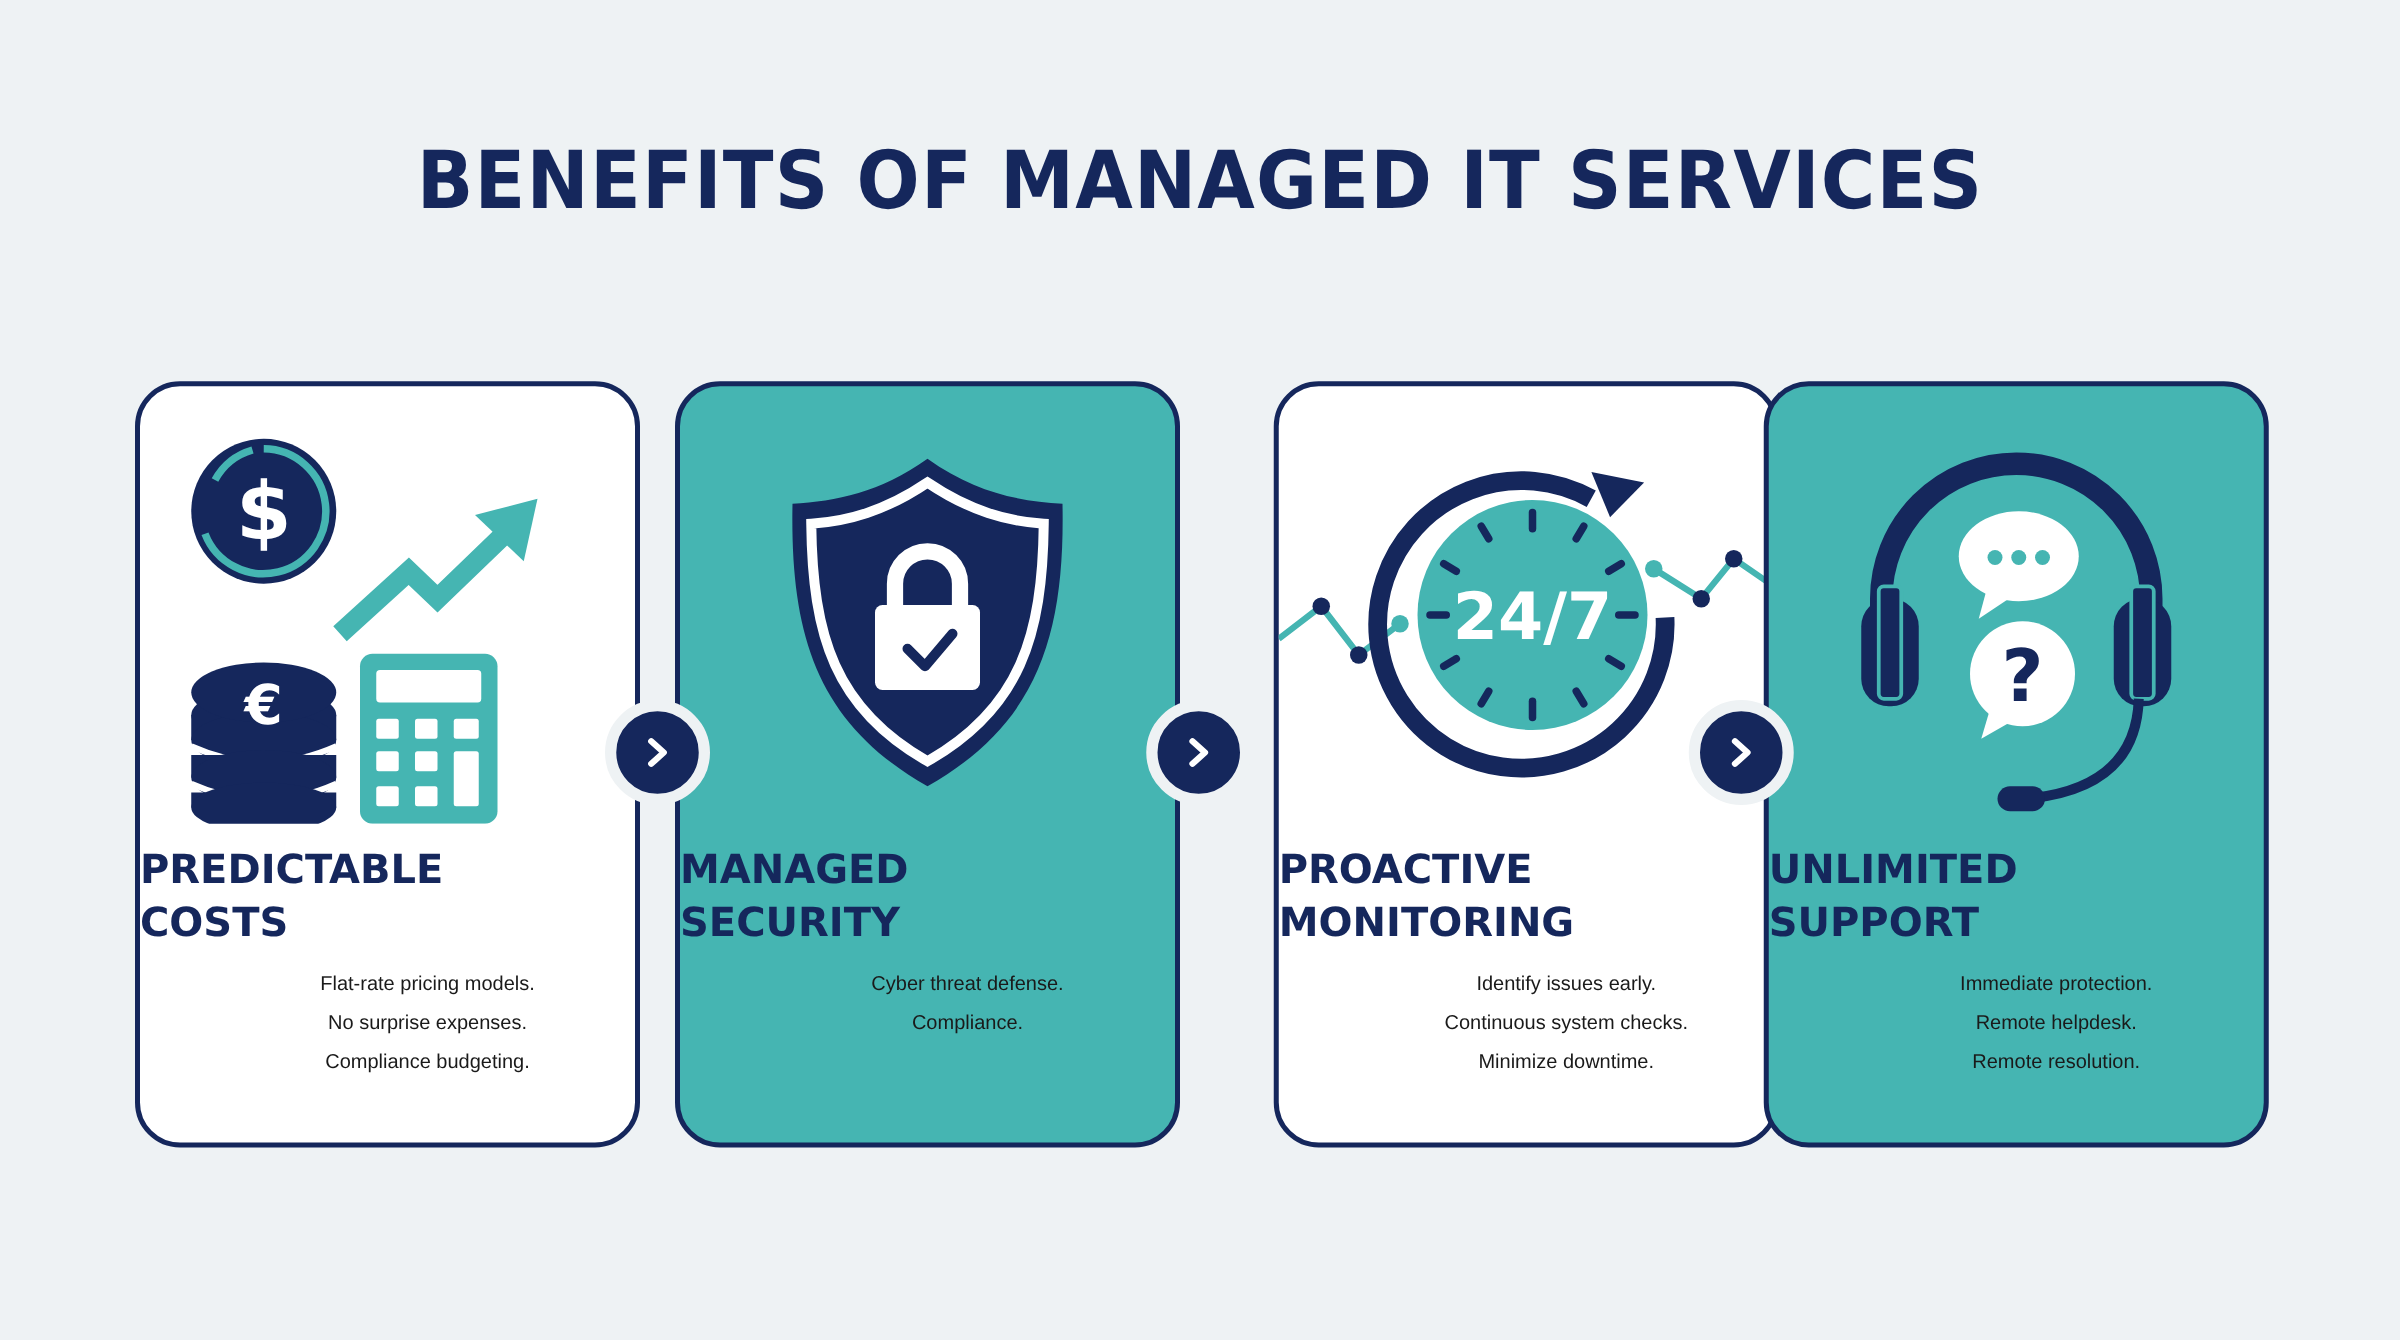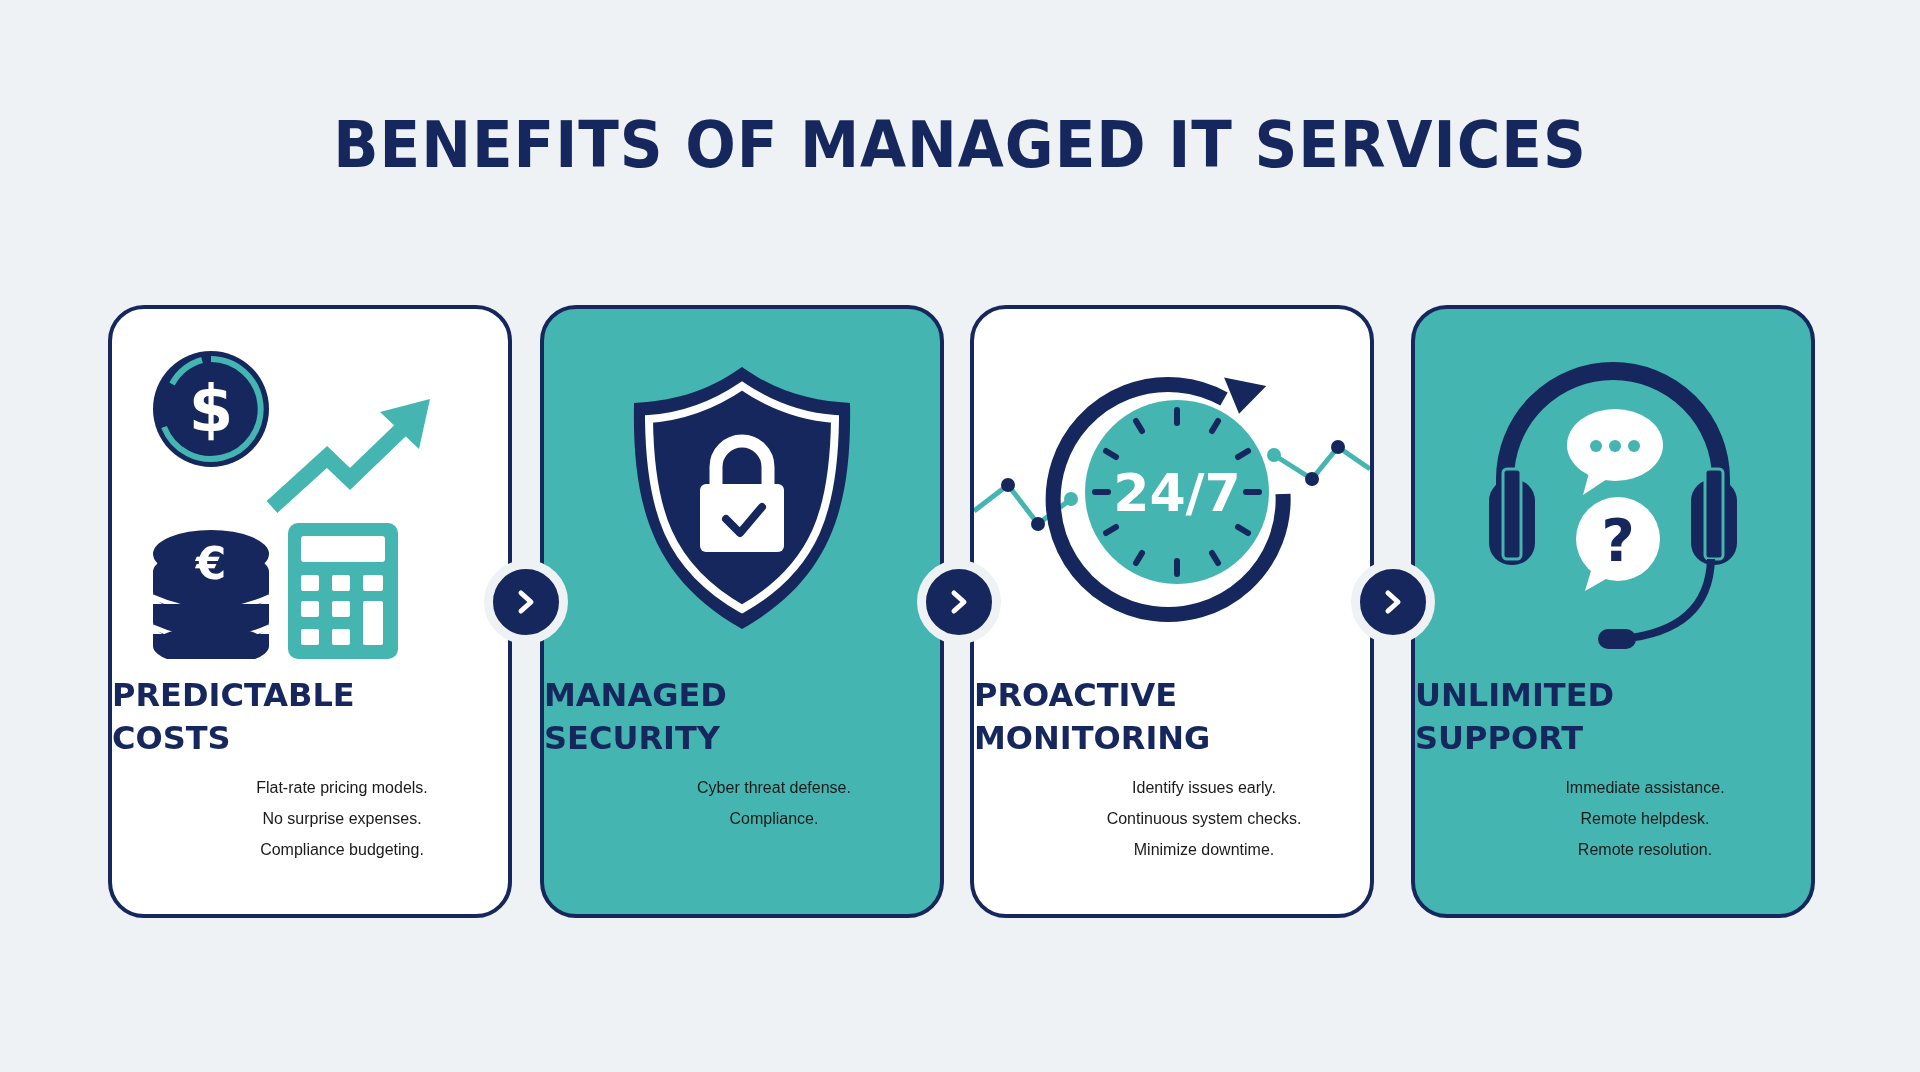--- a/index.html
+++ b/index.html
@@ -110,21 +110,21 @@
   <div class="heading">
     <div>MANAGED</div>
     <div>SECURITY</div>
   </div>
   <div class="body-text">
     <div>Cyber threat defense.</div>
     <div>Compliance.</div>
   </div>
 </div>
 
-<div class="card white" style="left:970px;">
+<div class="card white" style="left:1019px;">
   <div class="icon-wrap">
     <svg width="396" height="320" viewBox="0 0 396 320">
 
       <polyline points="0,172 34,146 64,185 97,160" fill="none" stroke="#45b5b2" stroke-width="5"></polyline>
       <polyline points="300,116 338,140 364,108 396,130" fill="none" stroke="#45b5b2" stroke-width="5"></polyline>
       <circle cx="34" cy="146" r="7" fill="#15275c"></circle>
       <circle cx="64" cy="185" r="7" fill="#15275c"></circle>
       <circle cx="97" cy="160" r="7" fill="#45b5b2"></circle>
       <circle cx="300" cy="116" r="7" fill="#45b5b2"></circle>
       <circle cx="338" cy="140" r="7" fill="#15275c"></circle>
@@ -182,21 +182,21 @@
       <circle cx="203" cy="200" r="42" fill="#ffffff"></circle>
       <polygon points="178,225 170,252 198,236" fill="#ffffff"></polygon>
       <text x="203" y="222" text-anchor="middle" font-family="DejaVu Sans, sans-serif" font-weight="700" font-size="58" fill="#15275c">?</text>
     </svg>
   </div>
   <div class="heading">
     <div>UNLIMITED</div>
     <div>SUPPORT</div>
   </div>
   <div class="body-text">
-    <div>Immediate assistance.</div>
+    <div>Immediate protection.</div>
     <div>Remote helpdesk.</div>
     <div>Remote resolution.</div>
   </div>
 </div>
 
 <div class="connector" style="left:484px;">
   <svg width="30" height="30" viewBox="0 0 30 30">
     <polyline points="10,6 20,15 10,24" fill="none" stroke="#ffffff" stroke-width="5" stroke-linecap="round" stroke-linejoin="round"></polyline>
   </svg>
 </div>

